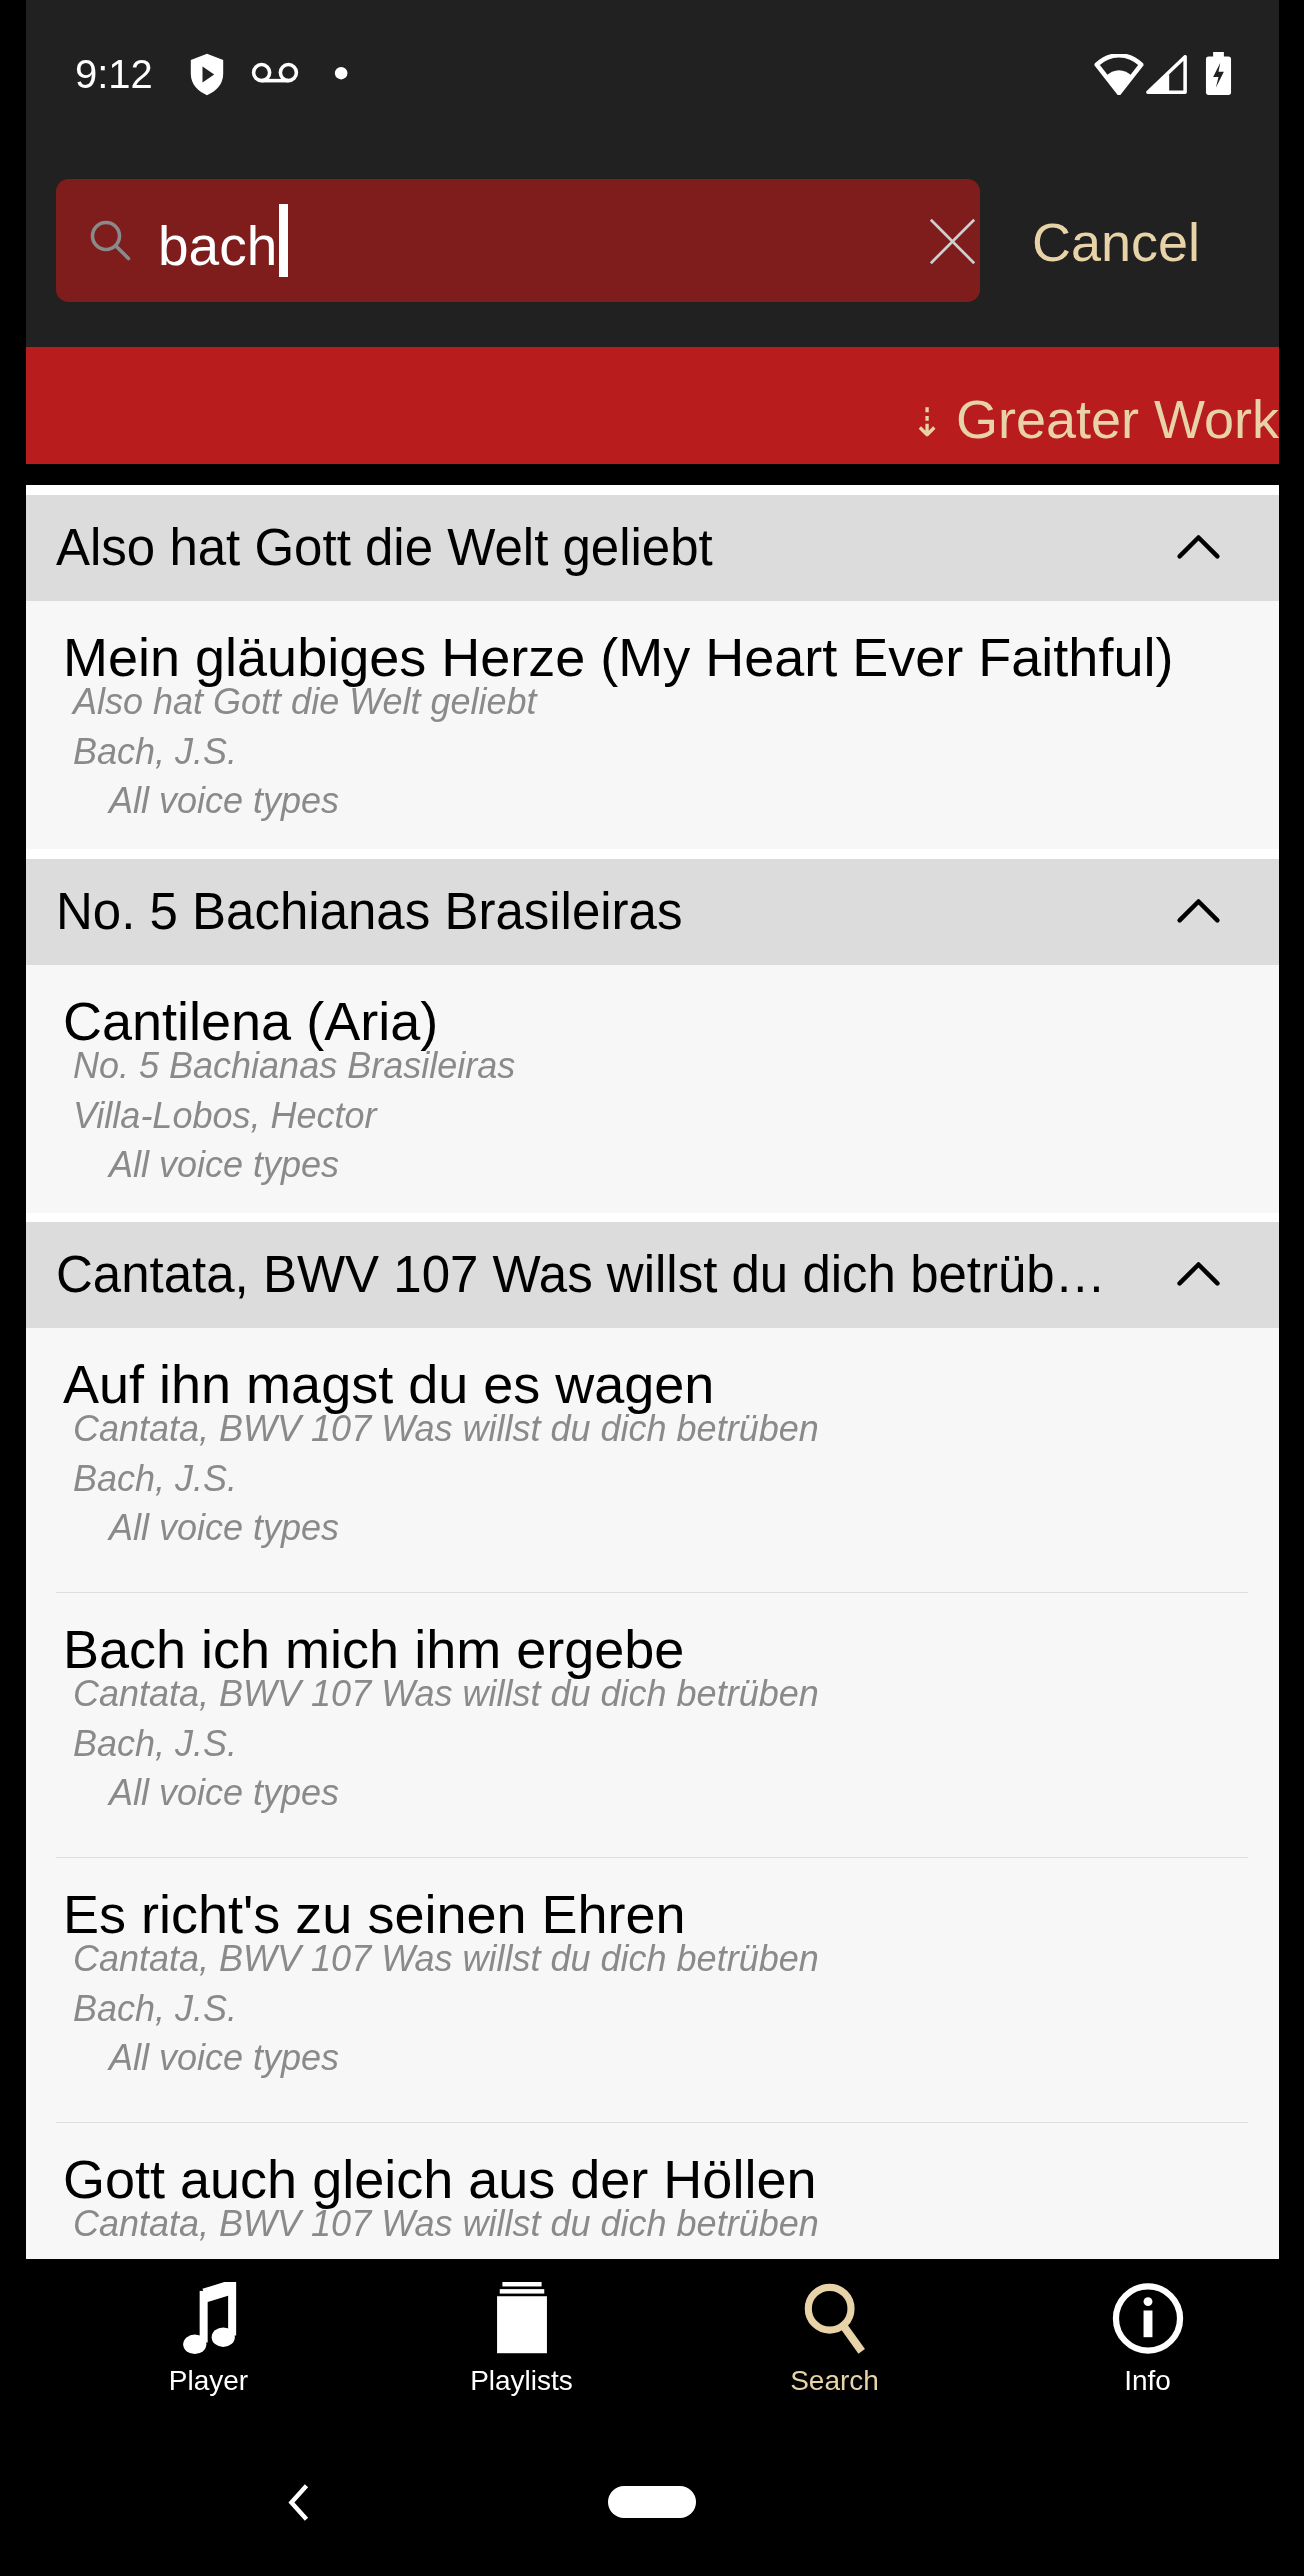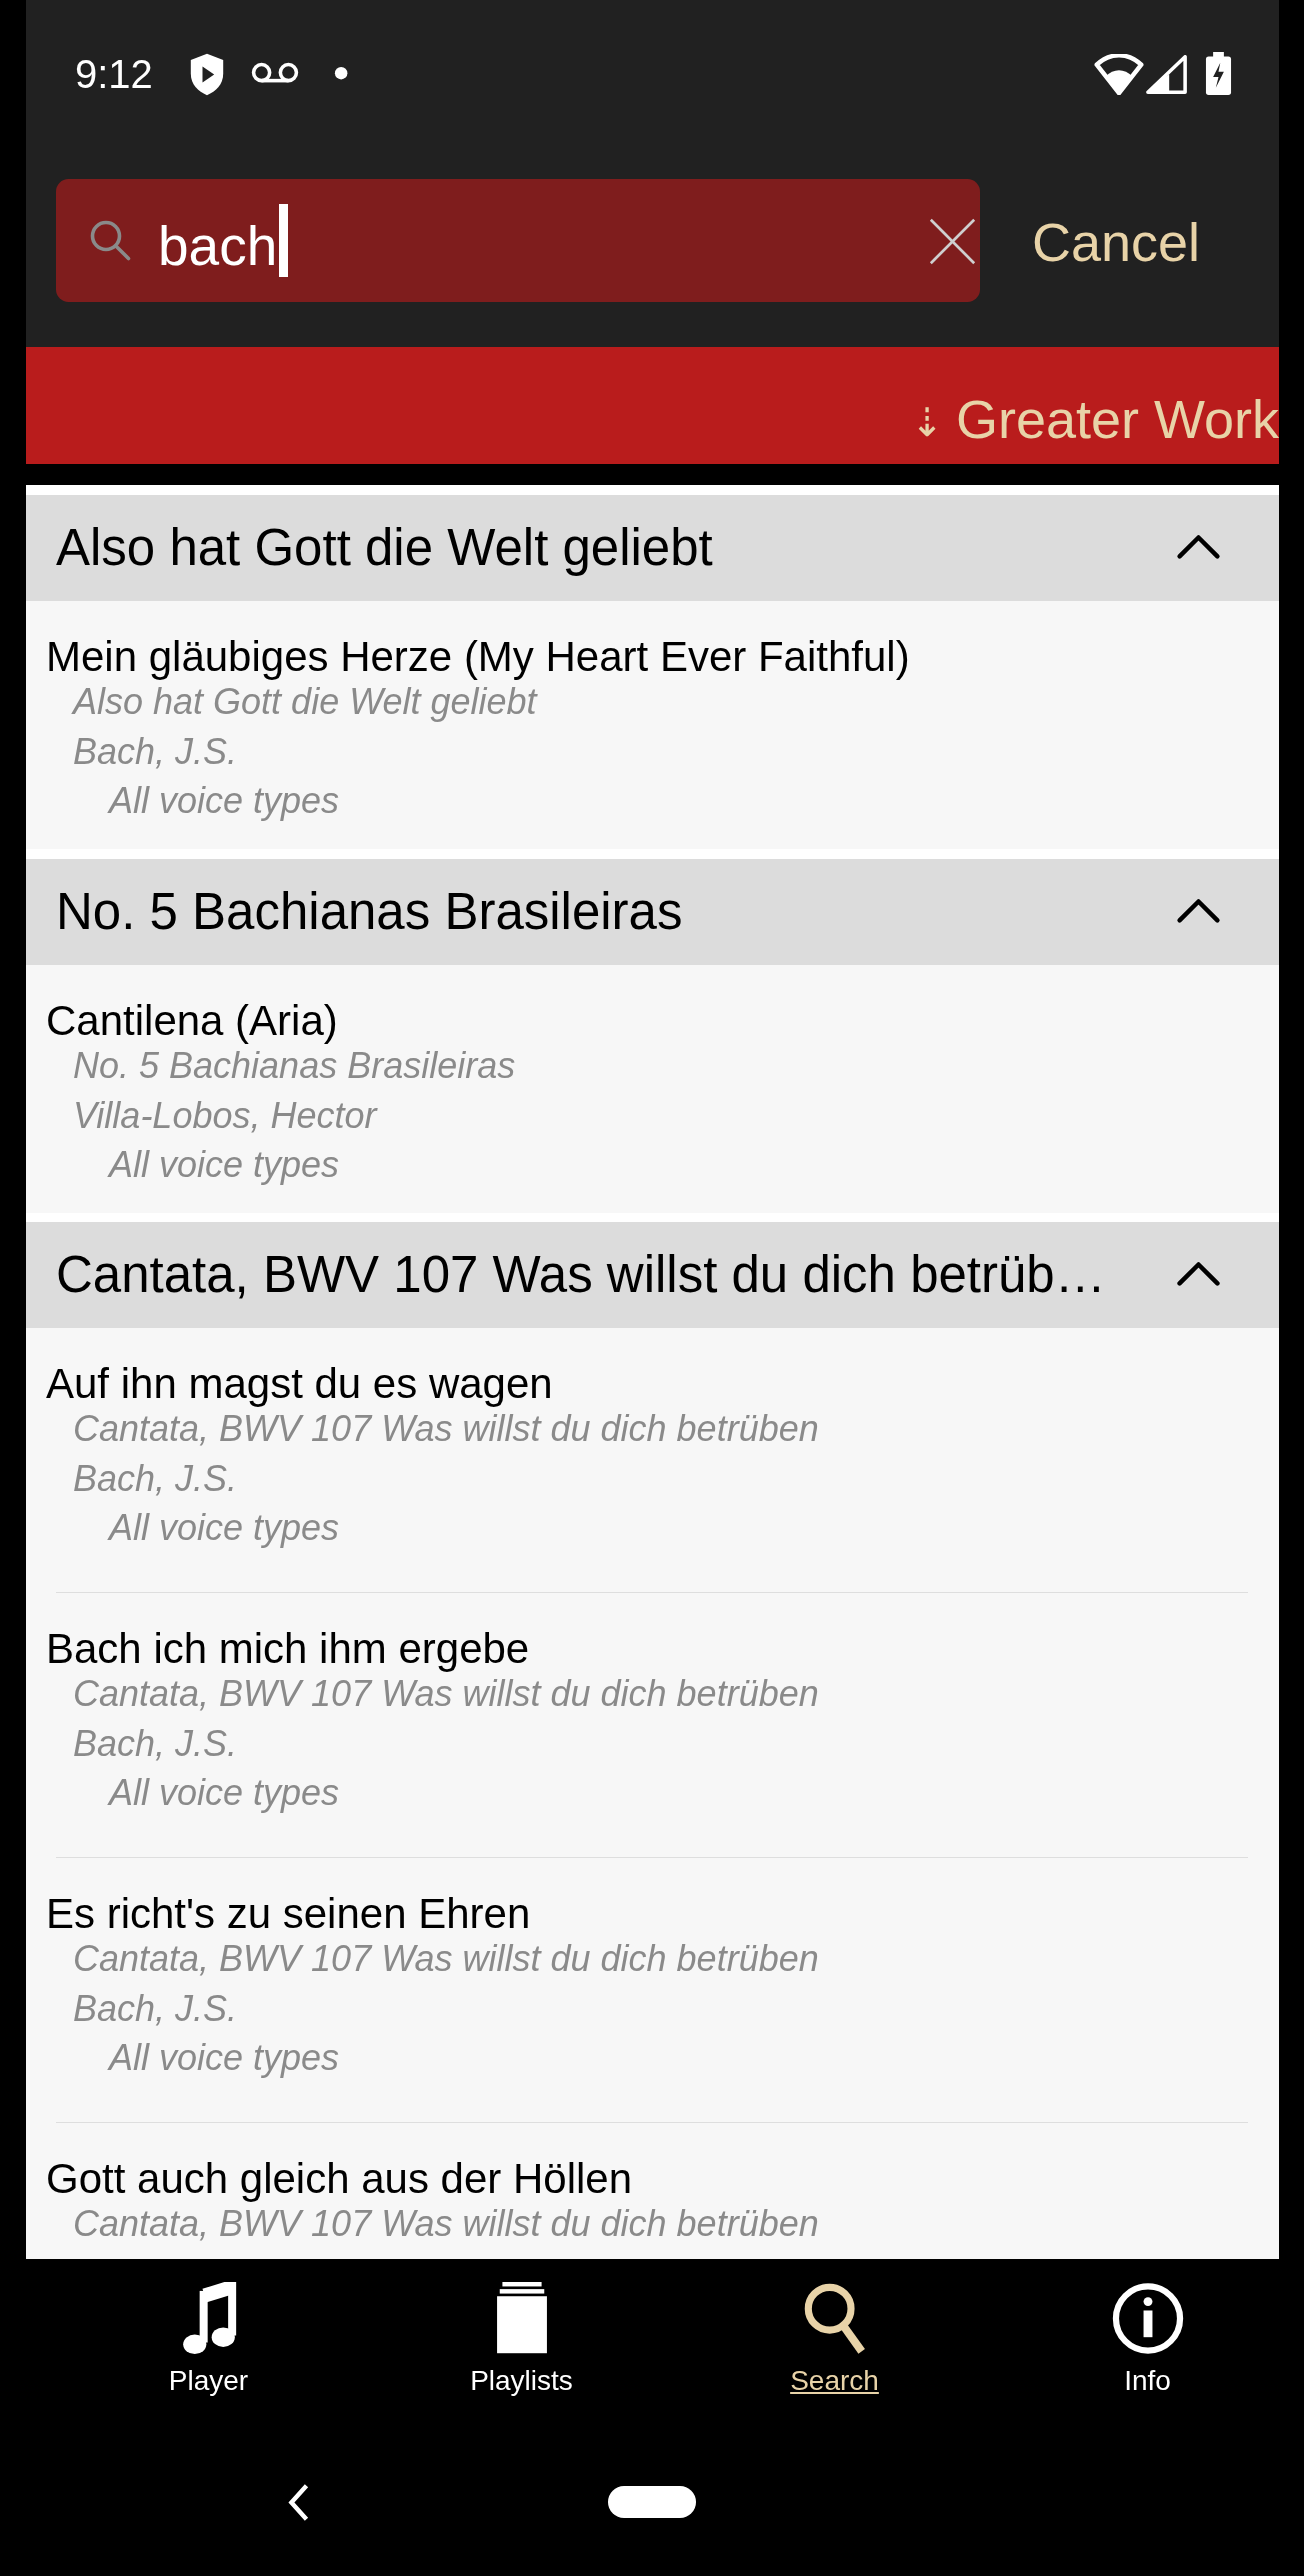--- a/index.html
+++ b/index.html
@@ -40,33 +40,33 @@
   .section-header {
     position: relative; margin-top: 9.8px; height: 106px; background: #dcdcdc;
   }
   .section-header .stitle {
     position: absolute; left: 30px; top: 0; line-height: 106px; font-size: 51px; color: #000;
     white-space: nowrap; overflow: hidden; text-overflow: ellipsis; width: 1073px;
   }
   .section-header .chev { position: absolute; left: 1150px; top: 38px; width: 45px; height: 27px; }
   .item { position: relative; background: #f7f7f7; height: 248px; }
   .item.divided { height: 265px; }
-  .item .ititle { position: absolute; left: 20px; top: 23px; font-size: 42px; color: #000; white-space: nowrap; line-height: 66px; }
+  .item .ititle { position: absolute; left: 37px; top: 23px; font-size: 54px; color: #000; white-space: nowrap; line-height: 66px; }
   .item .sub { position: absolute; left: 47px; font-size: 36px; color: #8a8a8a; font-style: italic; white-space: nowrap; line-height: 43px; }
   .item .sub.s1 { top: 79px; }
   .item .sub.s2 { top: 129px; }
   .item .sub.s3 { top: 178px; margin-left: 36px; }
   .item .divider { position: absolute; left: 30px; top: 264px; width: 1192px; height: 2.7px; background: #dedede; }
 
   
   .tabbar { position: absolute; left: 0; top: 2259px; width: 1253px; height: 170px; background: #000; }
   .tab { position: absolute; top: 0; width: 313px; height: 170px; text-align: center; cursor: pointer; }
   .tab .ticon { position: absolute; left: 121px; top: 23px; width: 72px; height: 73px; }
   .tab .tlabel { position: absolute; left: 0; width: 313px; top: 97px; font-size: 28px; color: #fff; line-height: 50px; }
-  .tab.active .tlabel { color: #E8D3A8; text-decoration: underline; }
+  .tab.active .tlabel { color: #E8D3A8; }
 
   
   .navbar { position: absolute; left: 0; top: 2429px; width: 1253px; height: 147px; background: #000; }
   .navbar .back { position: absolute; left: 259px; top: 54px; width: 27px; height: 39px; cursor: pointer; }
   .navbar .home { position: absolute; left: 582px; top: 57px; width: 88px; height: 32px; border-radius: 16px; background: #fff; cursor: pointer; }
 </style>
 </head>
 <body>
 
 <div class="screen">

